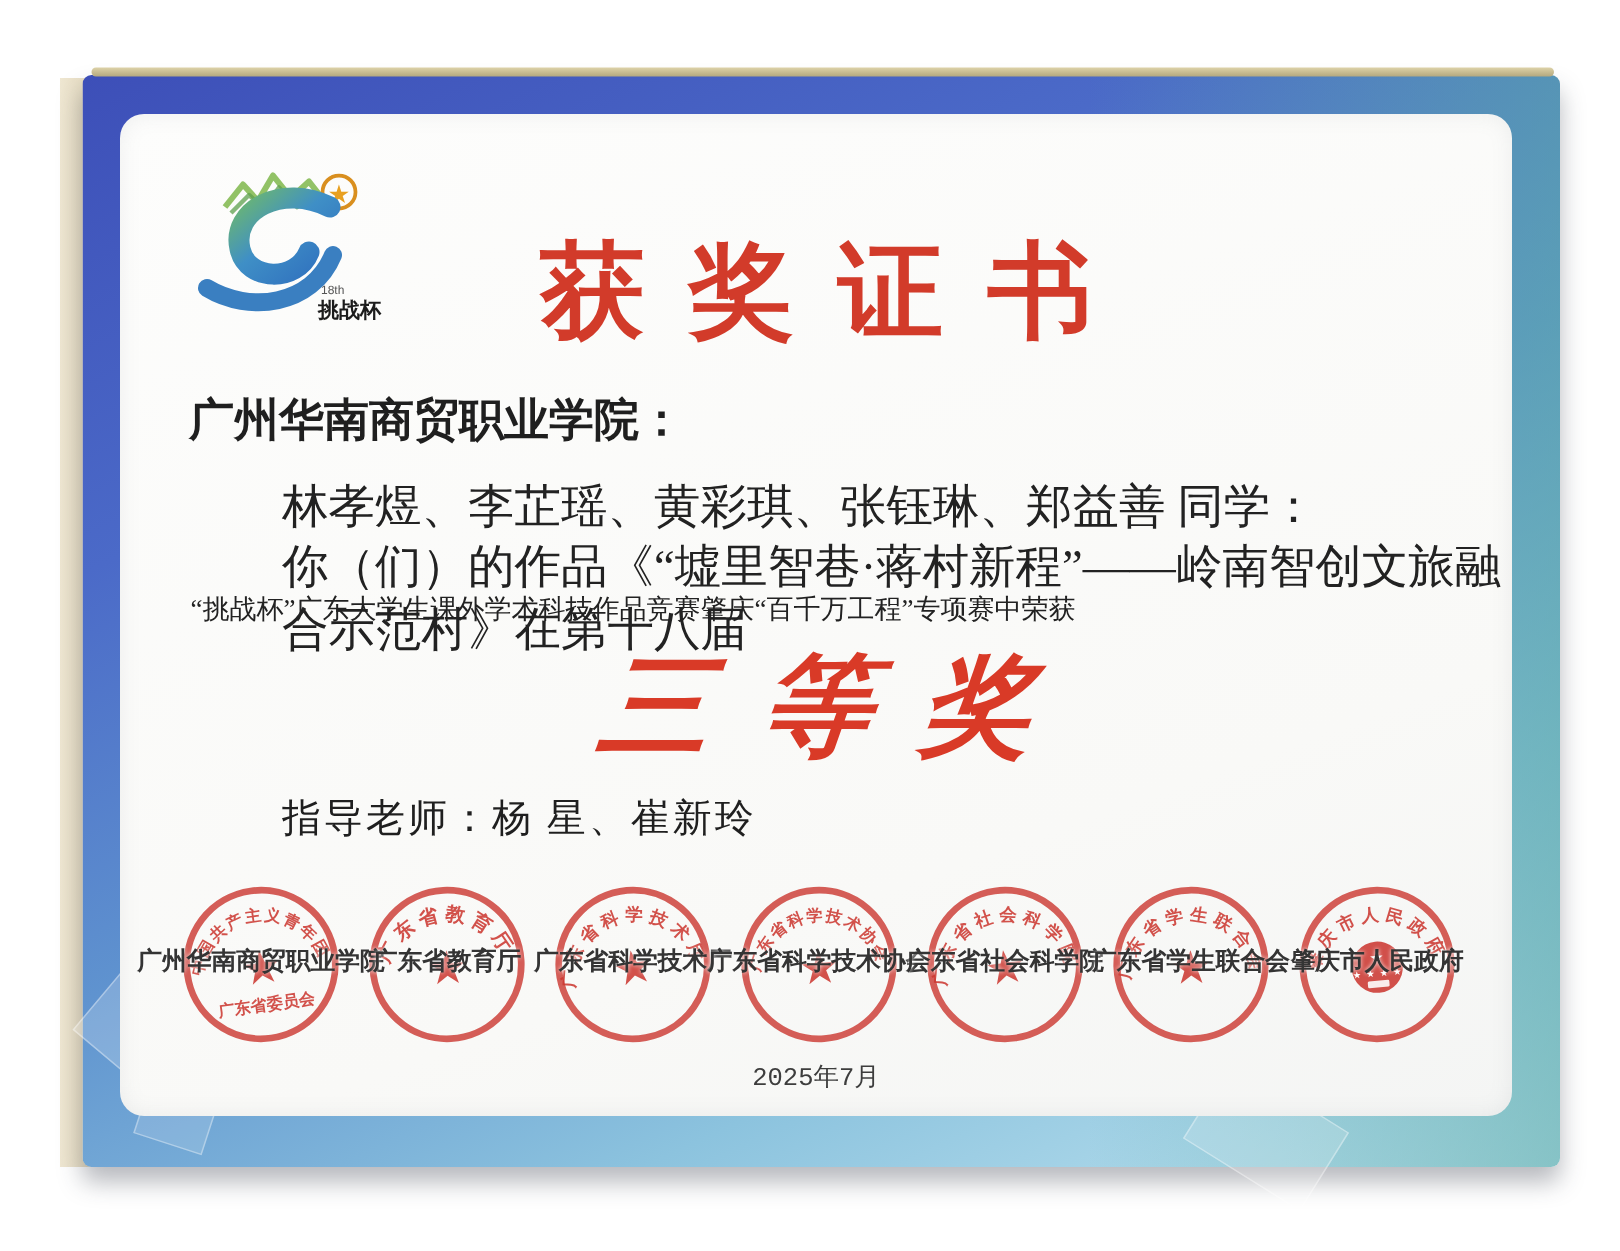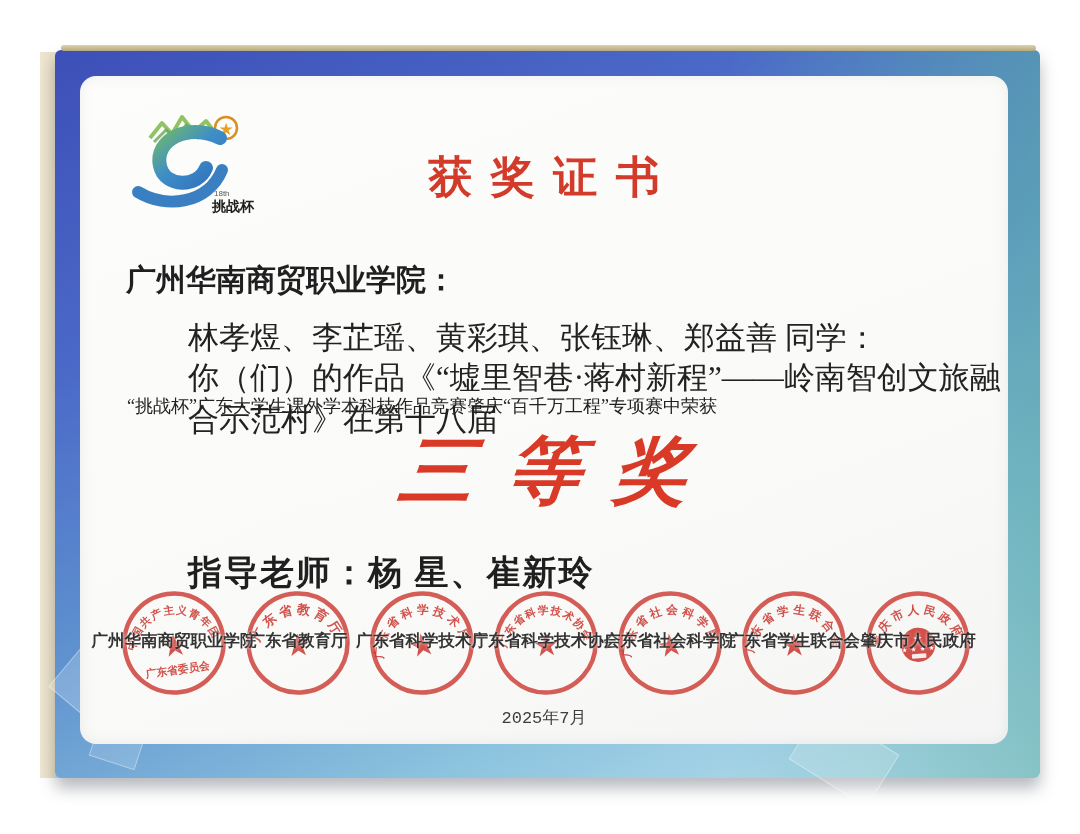--- a/index.html
+++ b/index.html
@@ -16,29 +16,29 @@
              background:linear-gradient(to bottom,#ddd2a8,#b4a87e);}
   .crystal{position:absolute;background:rgba(255,255,255,.20);border:1px solid rgba(255,255,255,.35);}
   .c1{left:8px;bottom:60px;width:70px;height:70px;transform:rotate(40deg);}
   .c2{left:40px;bottom:14px;width:46px;height:46px;transform:rotate(18deg);background:rgba(255,255,255,.14);}
   .c3{right:150px;bottom:-10px;width:90px;height:60px;transform:rotate(32deg);background:rgba(255,255,255,.16);}
   .paper{position:absolute;left:25px;top:26px;width:928px;height:668px;border-radius:16px;
          background:linear-gradient(160deg,#fdfdfc 0%,#f9f9f7 70%,#f4f5f4 100%);
          box-shadow:inset 0 0 14px rgba(120,130,140,.12);}
   .logo{position:absolute;left:44px;top:32px;width:136px;height:122px;}
   .cert-title{position:absolute;left:0;top:72px;width:100%;text-align:center;
-              font-size:44px;font-weight:bold;letter-spacing:.42em;text-indent:.42em;}
+              font-size:70px;font-weight:bold;letter-spacing:.42em;text-indent:.42em;}
   .school-line{position:absolute;left:46px;top:184px;font-size:30px;font-weight:bold;color:#1f1f1f;}
   .students-line{position:absolute;left:108px;top:241px;font-size:31px;color:#222;}
   .body-line1{position:absolute;left:108px;top:281px;font-size:31px;color:#222;}
   .body-line2{position:absolute;left:47px;top:318px;font-size:18px;color:#222;}
   .award-line{position:absolute;left:0;top:346px;width:100%;text-align:center;
               font-size:74px;font-weight:bold;font-style:italic;letter-spacing:.45em;text-indent:.45em;
               transform:skewX(-6deg);}
-  .advisor-line{position:absolute;left:108px;top:474px;font-size:34px;font-weight:bold;color:#1f1f1f;letter-spacing:2px;}
+  .advisor-line{position:absolute;left:108px;top:452px;font-size:26px;font-weight:normal;color:#1f1f1f;letter-spacing:2px;}
   .seal-row{position:absolute;left:40px;top:510px;width:852px;height:114px;
             display:flex;justify-content:space-between;align-items:center;}
   .seal{position:relative;width:108px;height:108px;flex:0 0 auto;}
   .seal-art{position:absolute;inset:0;}
   .seal-label{position:absolute;left:50%;top:50%;transform:translate(-50%,-58%);white-space:nowrap;
               font-family:"Liberation Sans","DejaVu Sans",sans-serif;font-weight:bold;font-size:16.5px;
               color:#343434;text-shadow:0 0 3px rgba(255,255,255,.9);z-index:2;}
   .date-line{position:absolute;left:0;top:630px;width:100%;text-align:center;
              font-family:Liberation Mono, monospace;font-size:17px;color:#3d3d3d;}
   .logo-18th{font-family:"Liberation Sans",sans-serif;}

